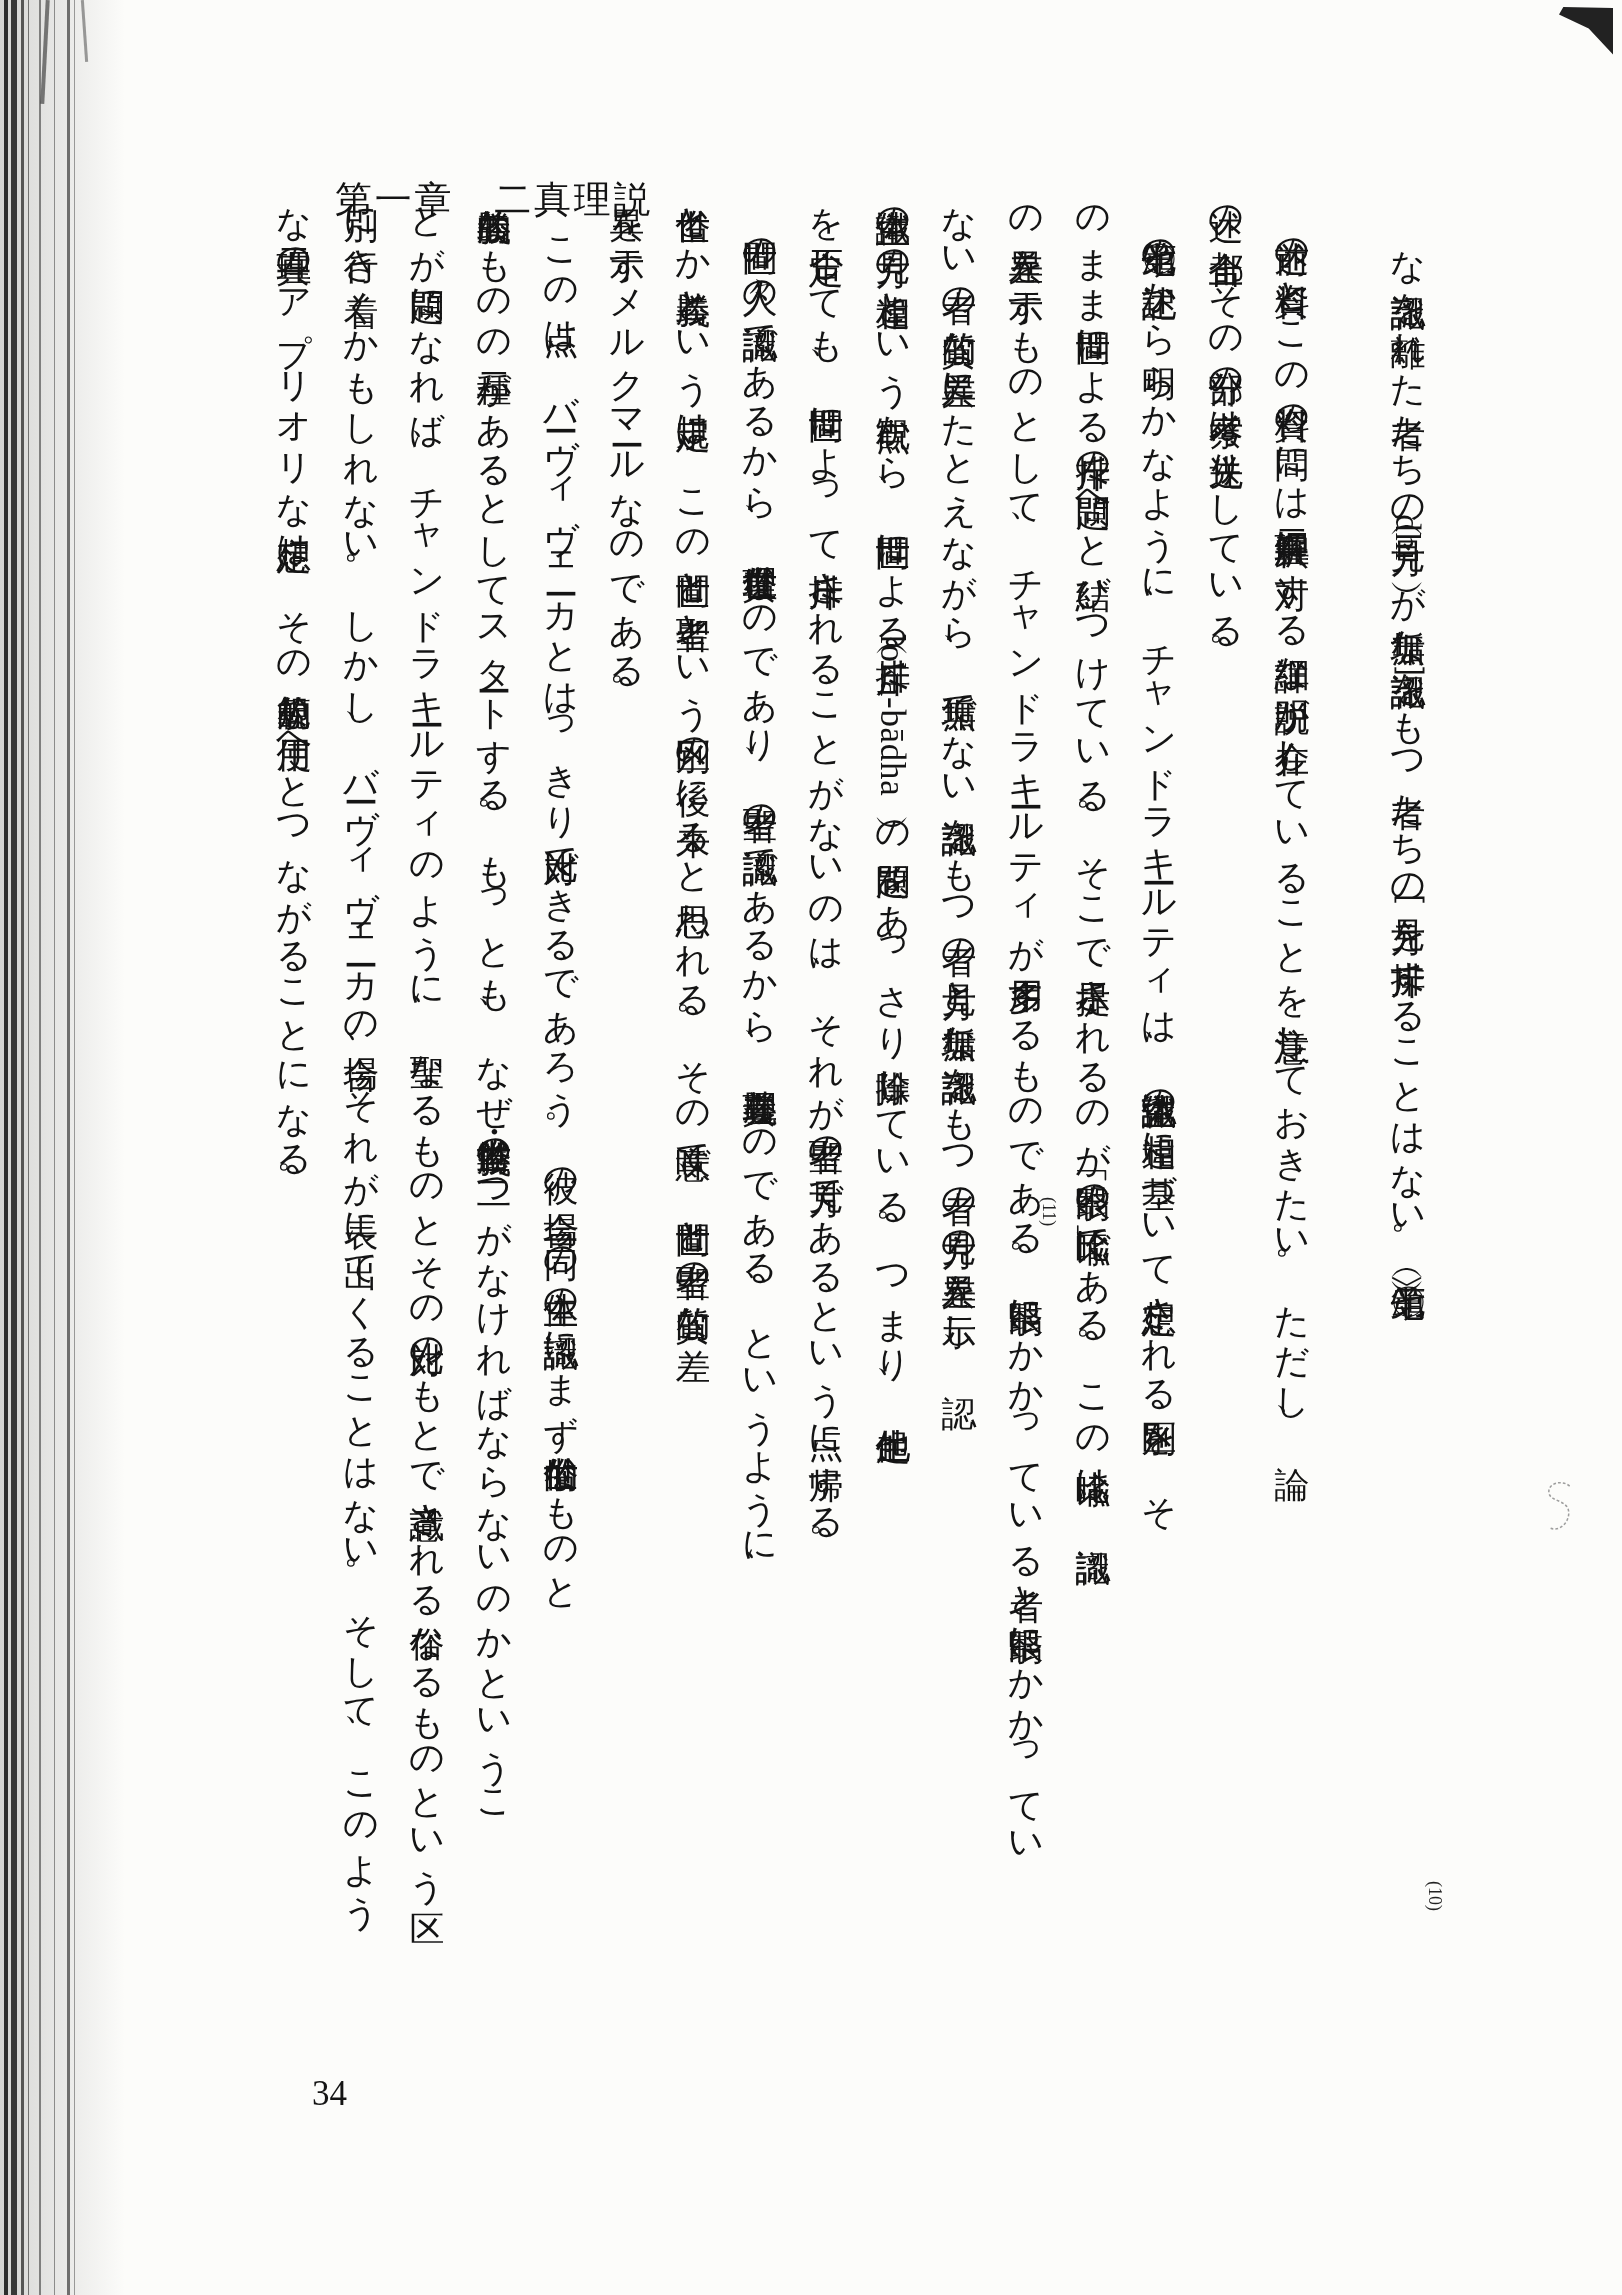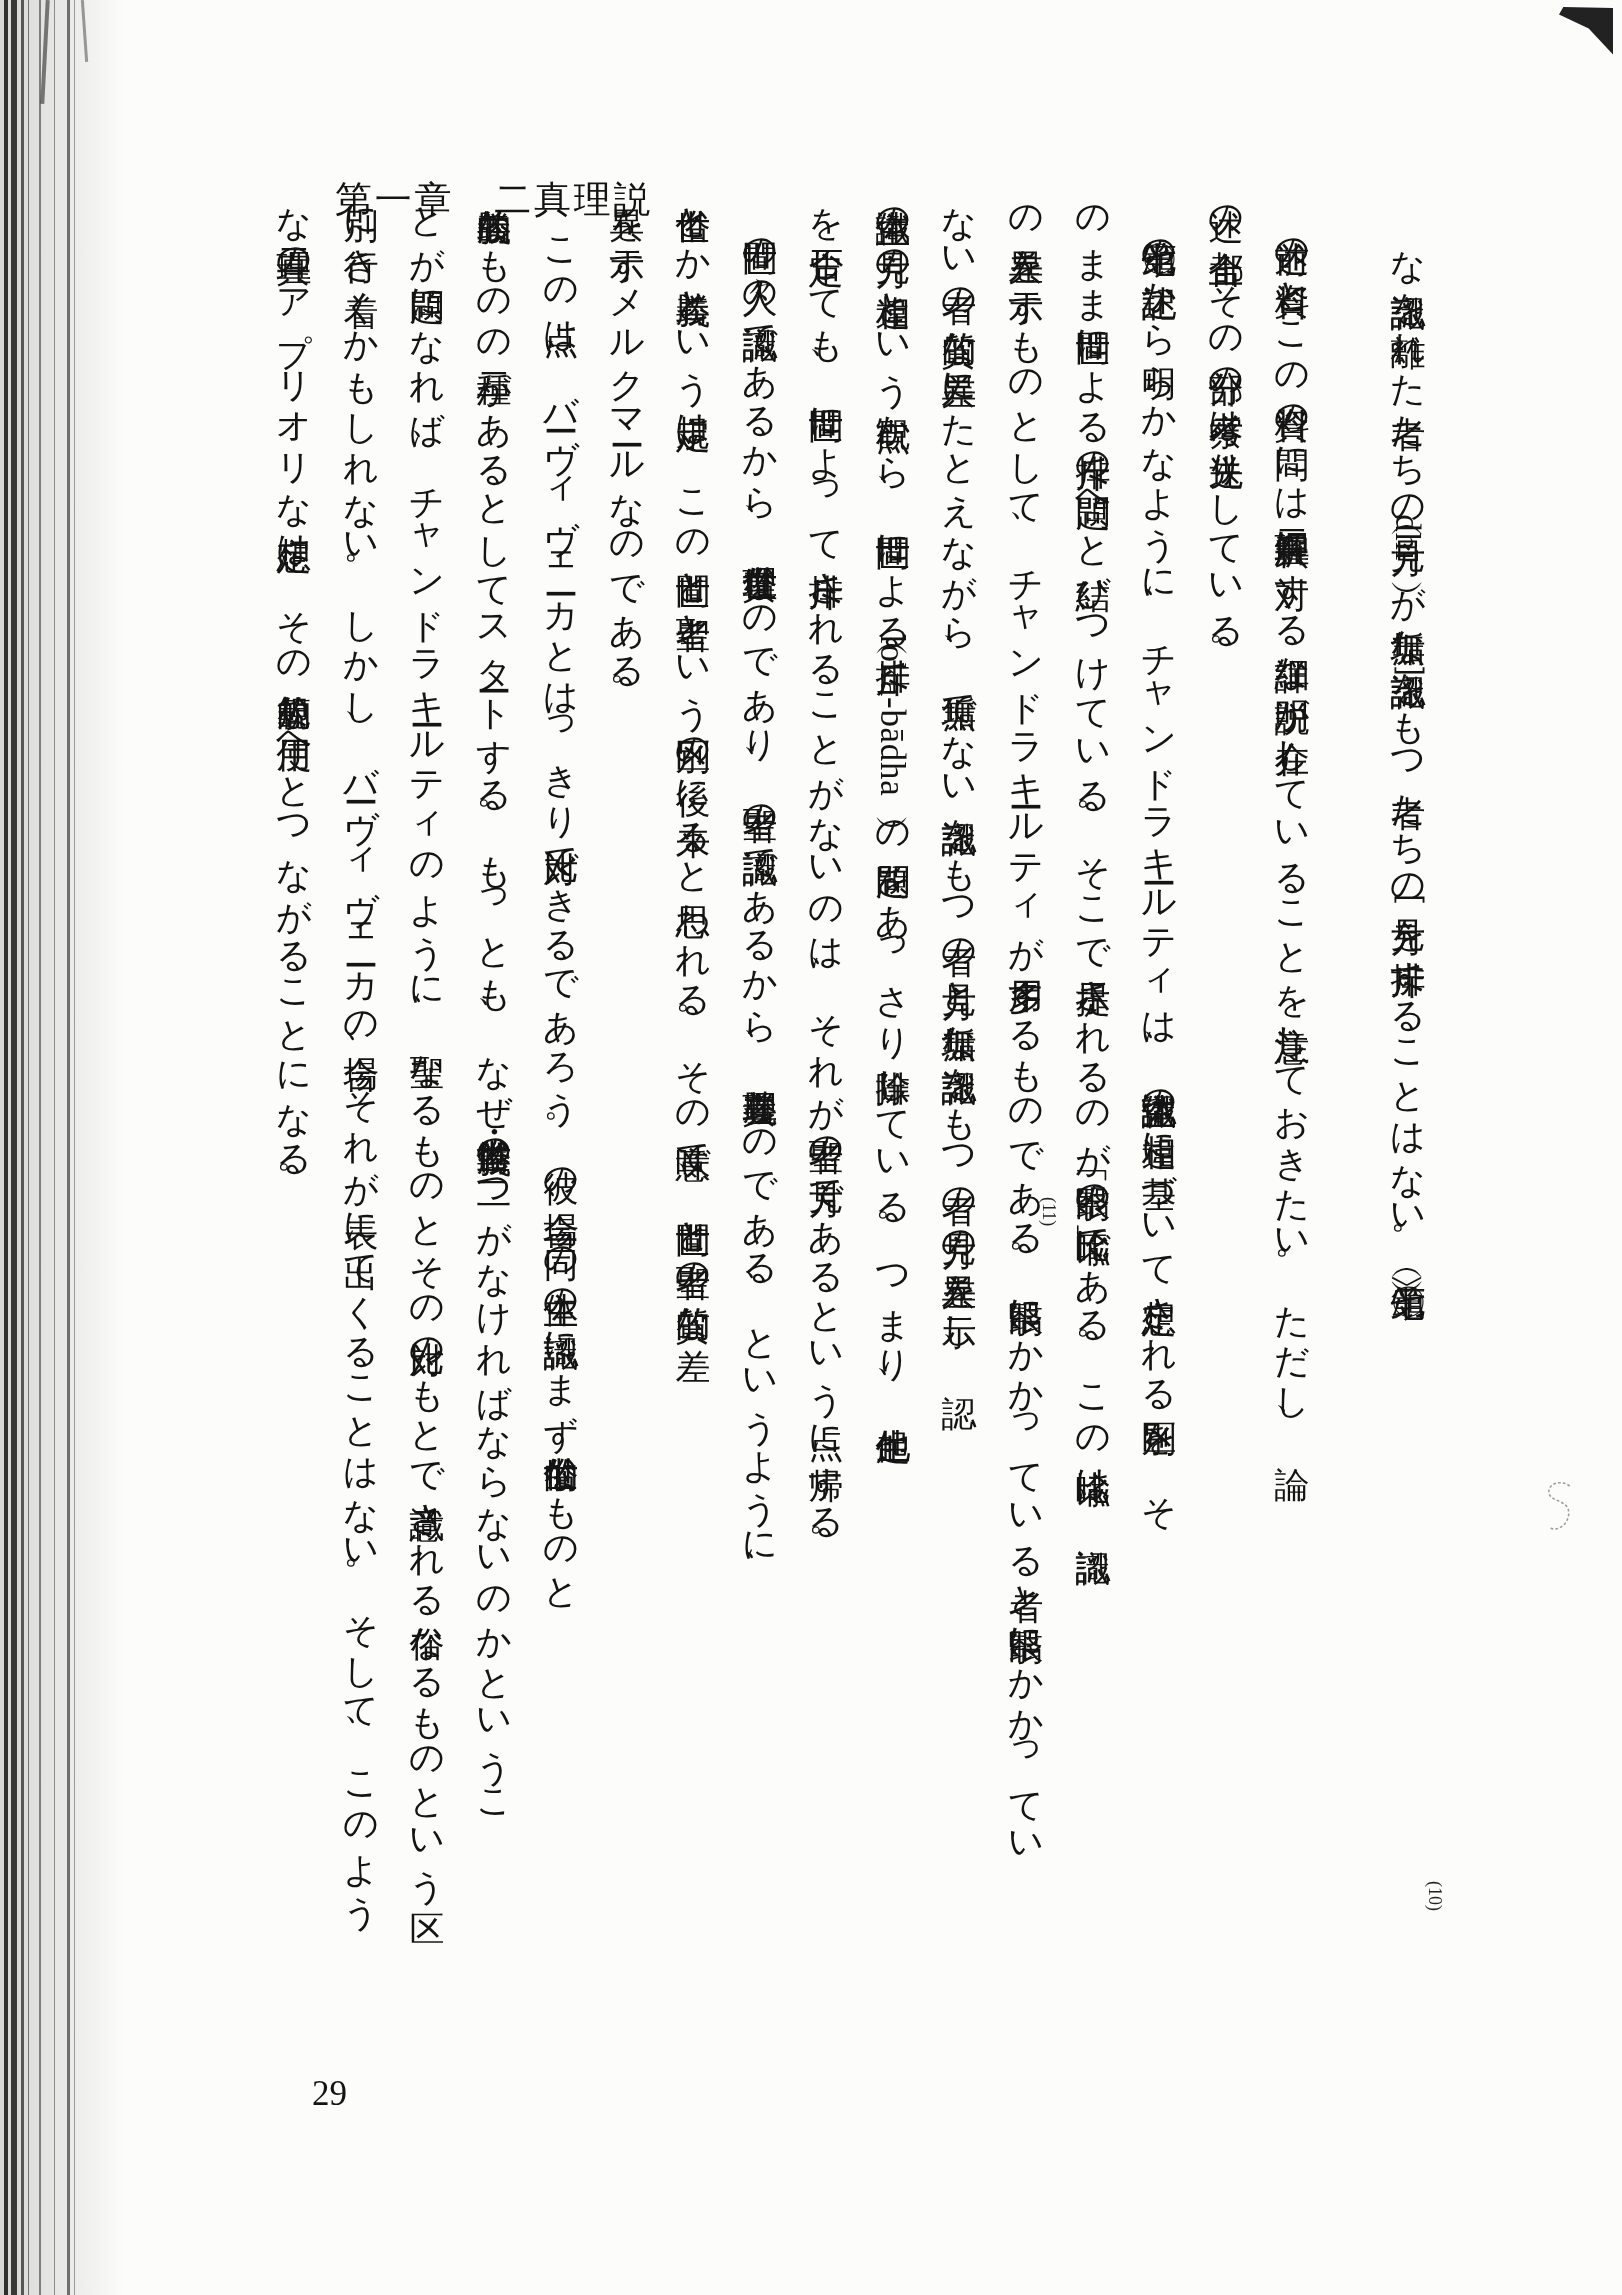--- a/index.html
+++ b/index.html
@@ -71,21 +71,21 @@
 <div class="streak s7"></div>
 <div class="streak s8"></div>
 <div class="topleft-mark tl1"></div>
 <div class="topleft-mark tl2"></div>
 <div class="corner-smudge"></div>
 <svg class="pencil-mark" width="36" height="64" viewBox="0 0 52 92">
   <path d="M40,10 C28,0 8,6 10,20 C12,32 34,30 38,44 C42,60 26,78 10,70" fill="none" stroke="#8d8d8d" stroke-width="2.2" stroke-dasharray="4 3" opacity="0.85"></path>
 </svg>
 
 <div class="page-header">第一章　二真理説</div>
-<div class="page-number">29</div>
+<div class="page-number">34</div>
 
 <div class="col" style="left:1389px;top:225px;height:1817px;">な認識を離れた者たちの見方（dhī）が無垢な［認識をもつ者たちの］見方を排斥することはない。〉（第七〇頌）</div>
 <div class="col" style="left:1273px;top:214px;height:1824px;">前述の資料とこの資料の間には二真理解釈に対する詳細な説明が介在していることを注意しておきたい。ただし、論</div>
 <div class="col" style="left:1207px;top:182px;height:1859px;">述の都合上、その部分の考察は先送りしている。</div>
 <div class="col" style="left:1140px;top:214px;height:1824px;">第七〇頌の記述から明らかなように、チャンドラキールティは、認識主体の相違に基づいて想定される区別を、そ</div>
 <div class="col" style="left:1074px;top:182px;height:1859px;">のまま世間による排斥の問題へと結びつけている。そこで提示されるのが「眼翳の比喩」である。この比喩は、認識</div>
 <div class="col" style="left:1007px;top:182px;height:1859px;">の差異を示すものとして、チャンドラキールティが多用するものである。眼翳にかかっている者と眼翳にかかってい</div>
 <div class="col" style="left:940px;top:182px;height:1859px;">ない者の質的な差異にたとえながら、無垢でない認識をもつ者の見方と無垢な認識をもつ者の見方の差異を示し、認</div>
 <div class="col" style="left:874px;top:182px;height:1859px;">識主体の見方の相違という観点から、世間による排斥（loka-bādha）の問題をあっさり排除している。つまり、他生起</div>
 <div class="col" style="left:807px;top:182px;height:1859px;">を否定しても、世間によって排斥されることがないのは、それが聖者の見方であるという点に帰する。</div>

